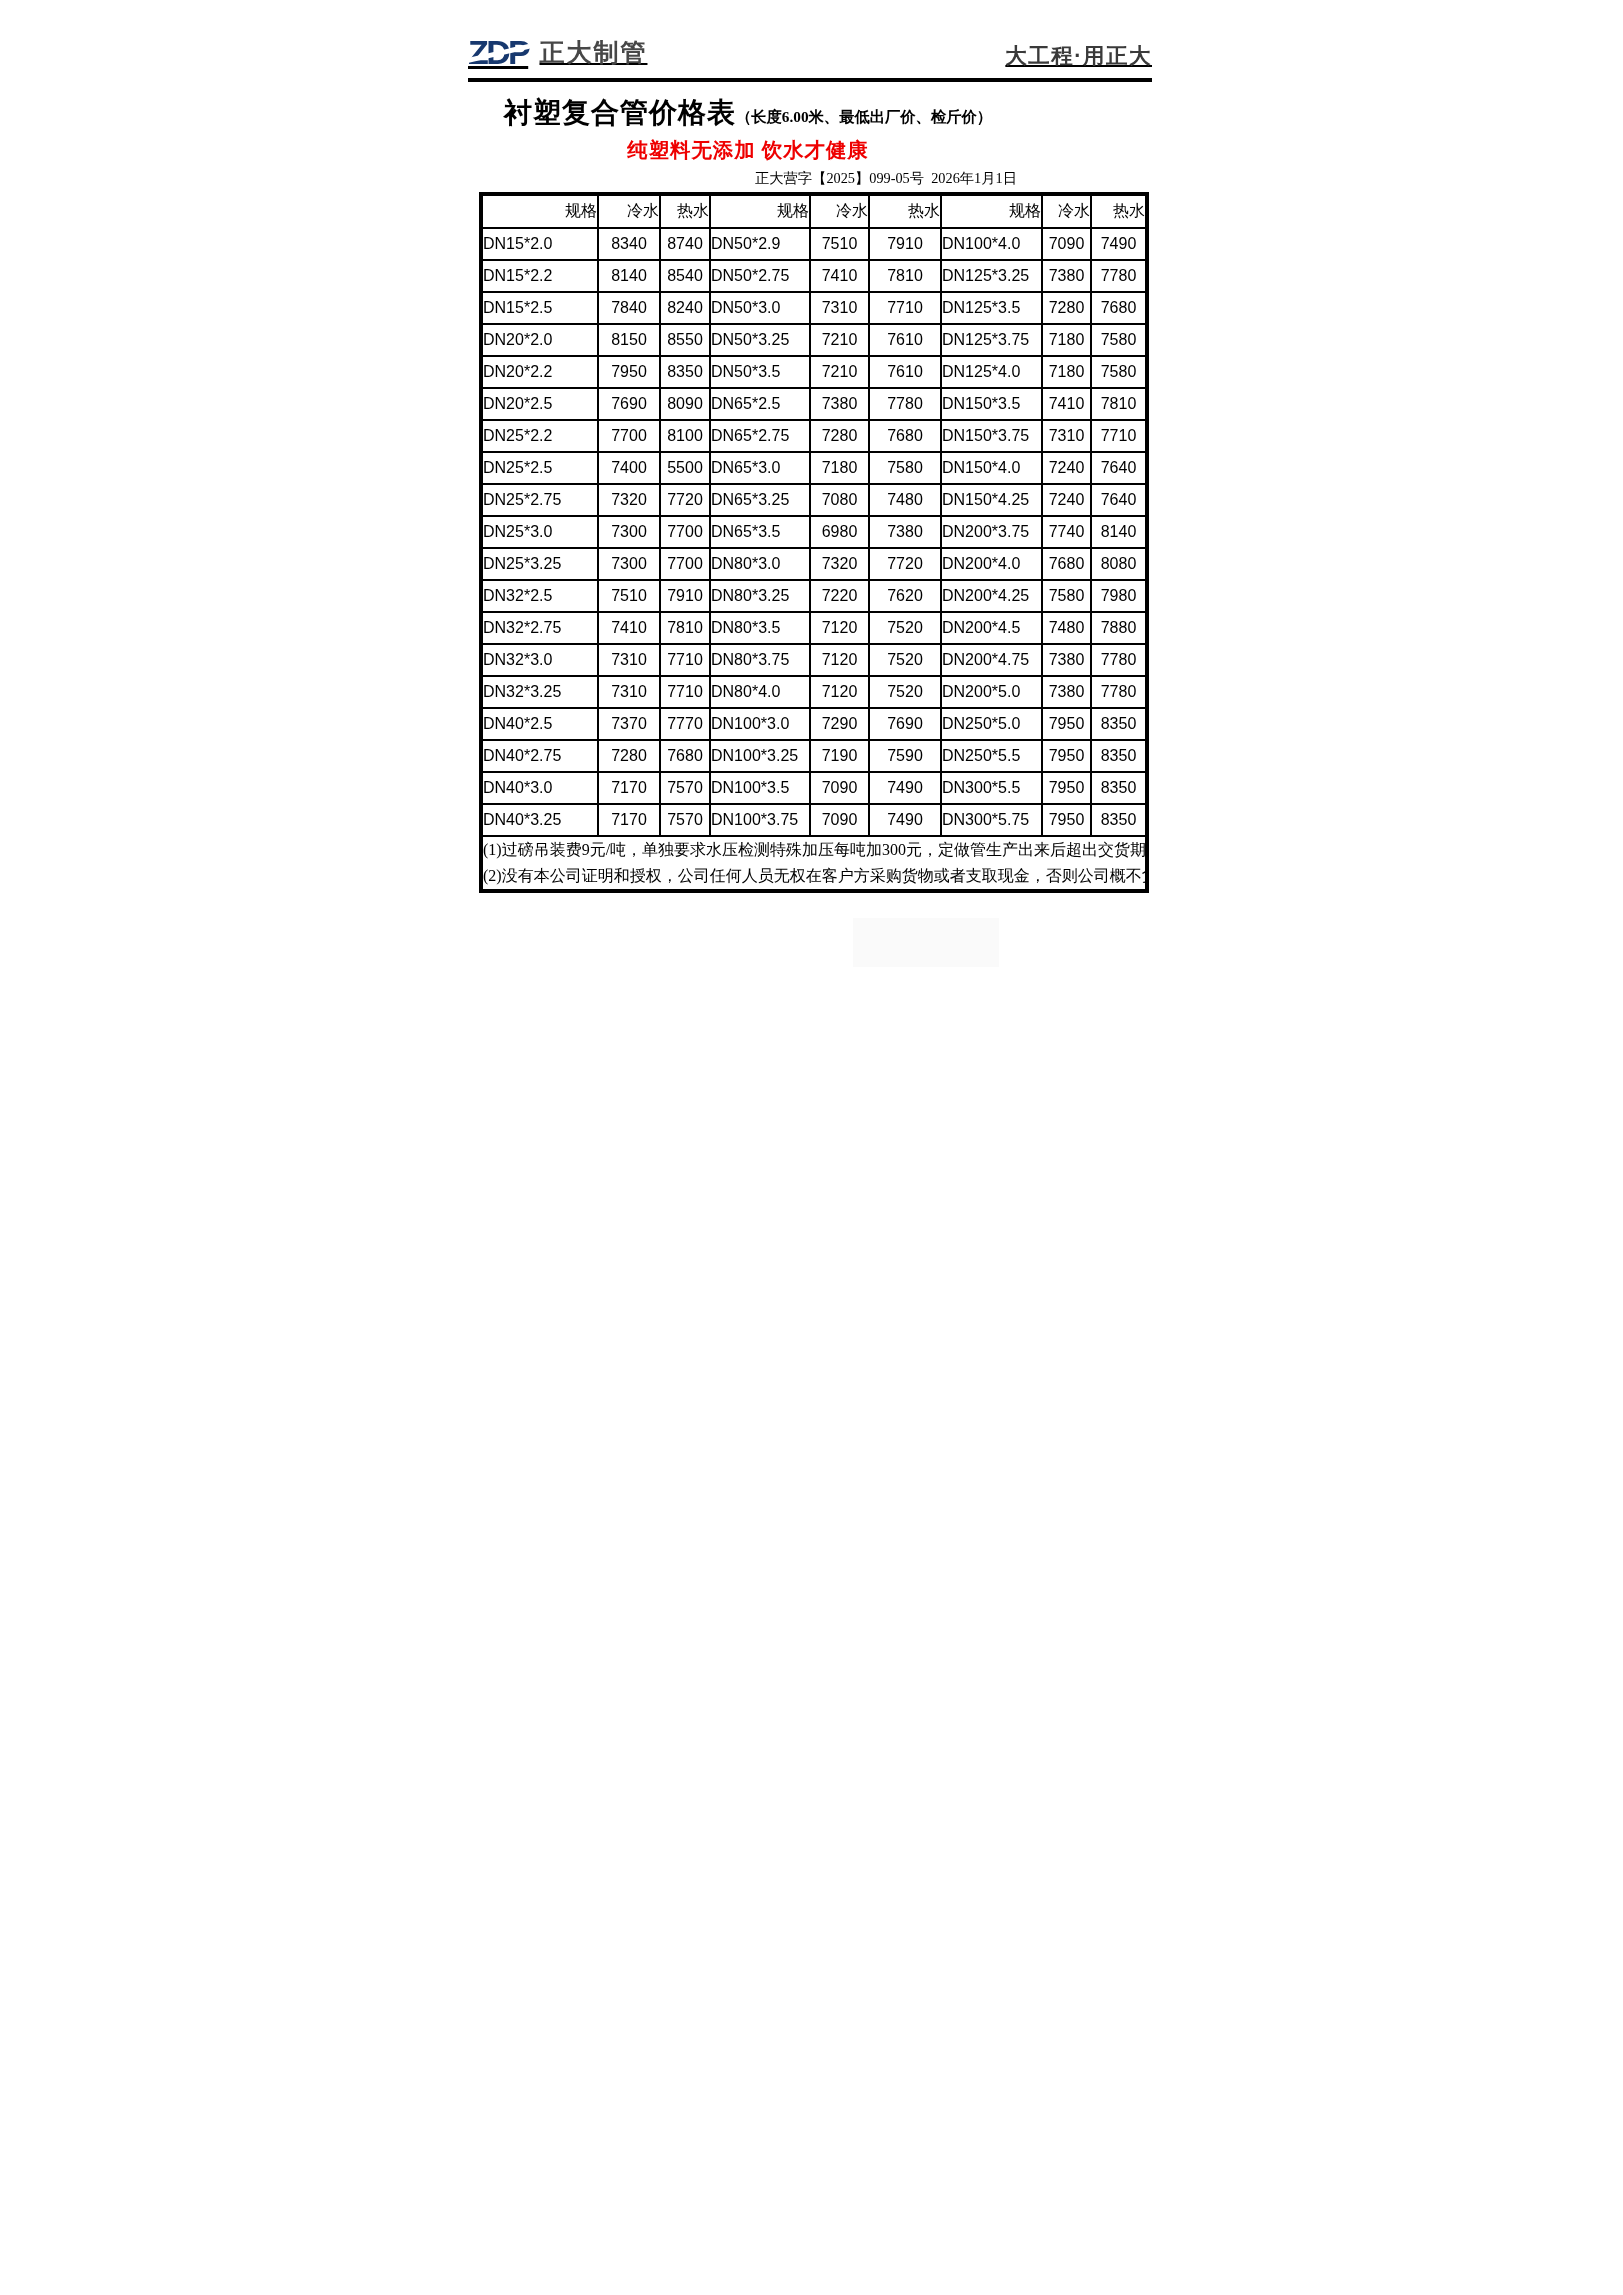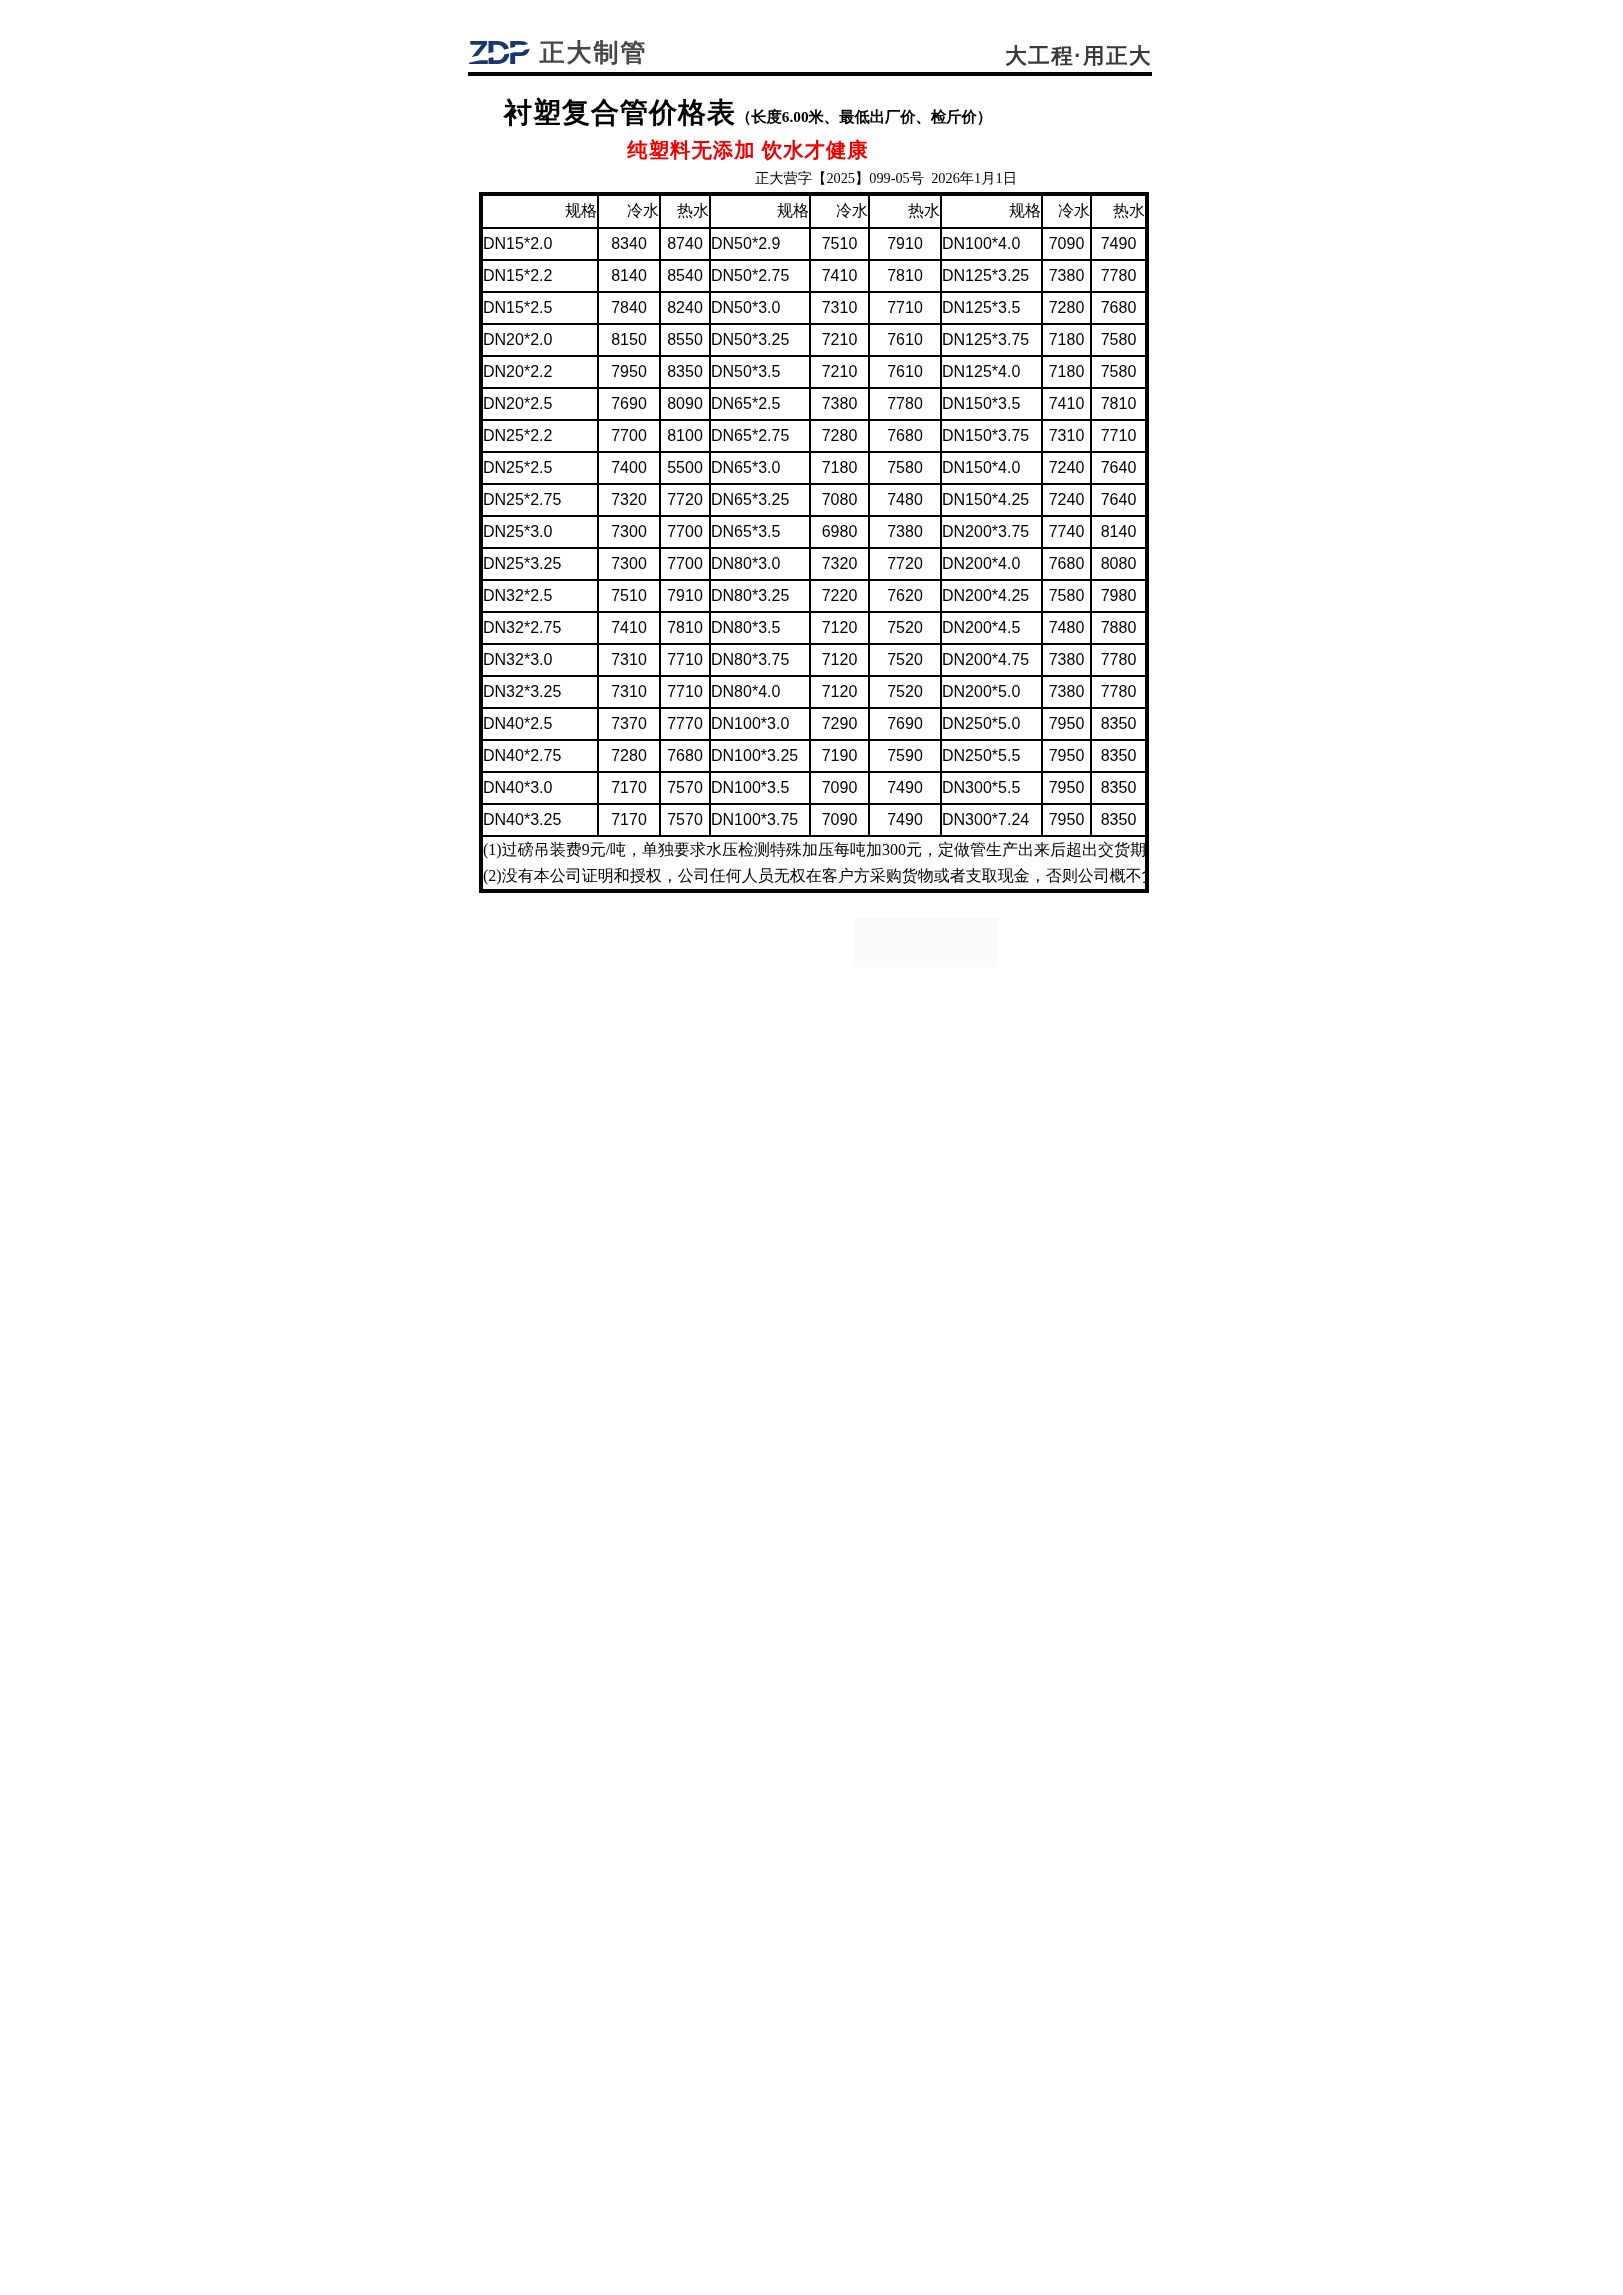--- a/index.html
+++ b/index.html
@@ -14,21 +14,22 @@
     overflow:hidden;
   }
   
   .header{
     position:absolute;
     left:62px; right:65px; top:35px;
     display:flex;
     justify-content:space-between;
     align-items:flex-end;
     border-bottom:4.1px solid #000;
-    padding-bottom:3px;
+    padding-bottom:9px;
+    text-decoration:underline;
   }
   .logo{display:flex;align-items:center;gap:8.2px;}
   .zdp{
     position:relative;
     font-family:"Liberation Sans","DejaVu Sans",sans-serif;
     font-weight:900;
     font-size:34px;
     line-height:1;
     letter-spacing:-2.6px;
     color:#17386e;
@@ -382,21 +383,21 @@
             <td class="num">7950</td>
             <td class="num">8350</td>
           </tr>
           <tr>
             <td class="spec">DN40*3.25</td>
             <td class="num">7170</td>
             <td class="num">7570</td>
             <td class="spec">DN100*3.75</td>
             <td class="num">7090</td>
             <td class="num">7490</td>
-            <td class="spec">DN300*7.24</td>
+            <td class="spec">DN300*5.75</td>
             <td class="num">7950</td>
             <td class="num">8350</td>
           </tr>
         </tbody>
       <tbody>
         <tr>
           <td class="notes" colspan="9">
             <div>(1)过磅吊装费9元/吨，单独要求水压检测特殊加压每吨加300元，定做管生产出来后超出交货期3天未提另加仓储费5元/吨/天。</div>
             <div>(2)没有本公司证明和授权，公司任何人员无权在客户方采购货物或者支取现金，否则公司概不负责。</div>
           </td>

